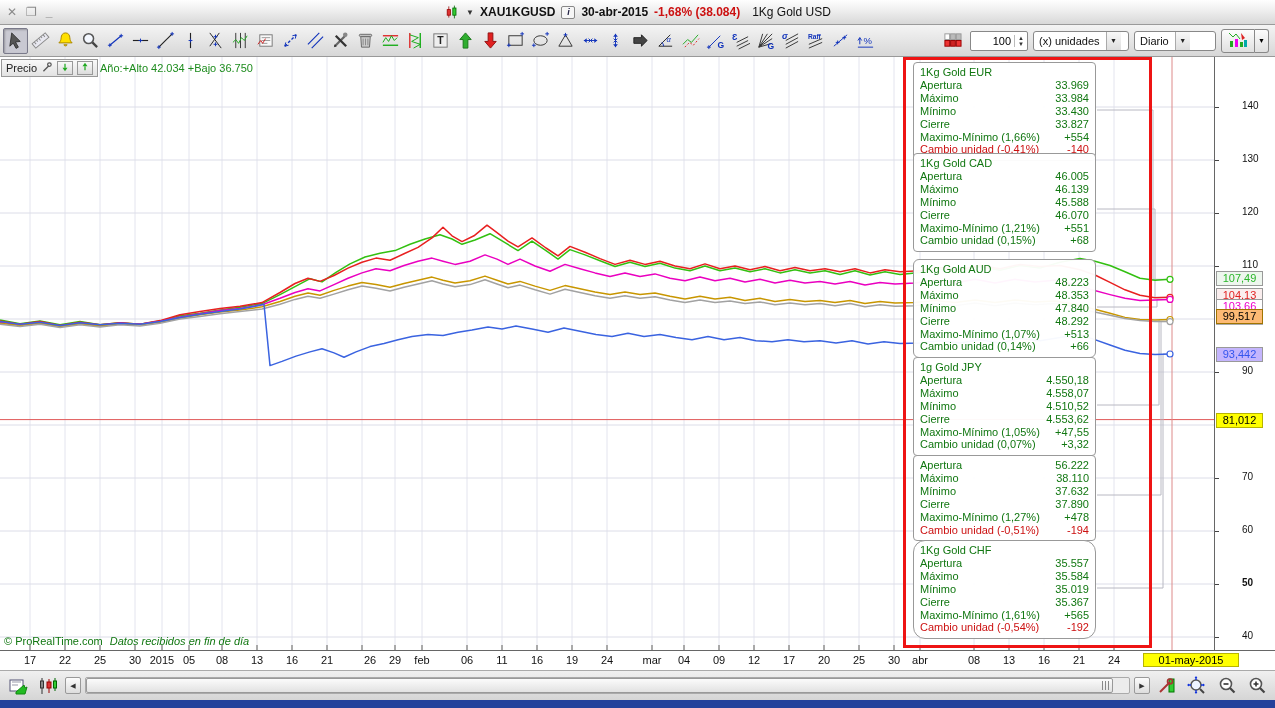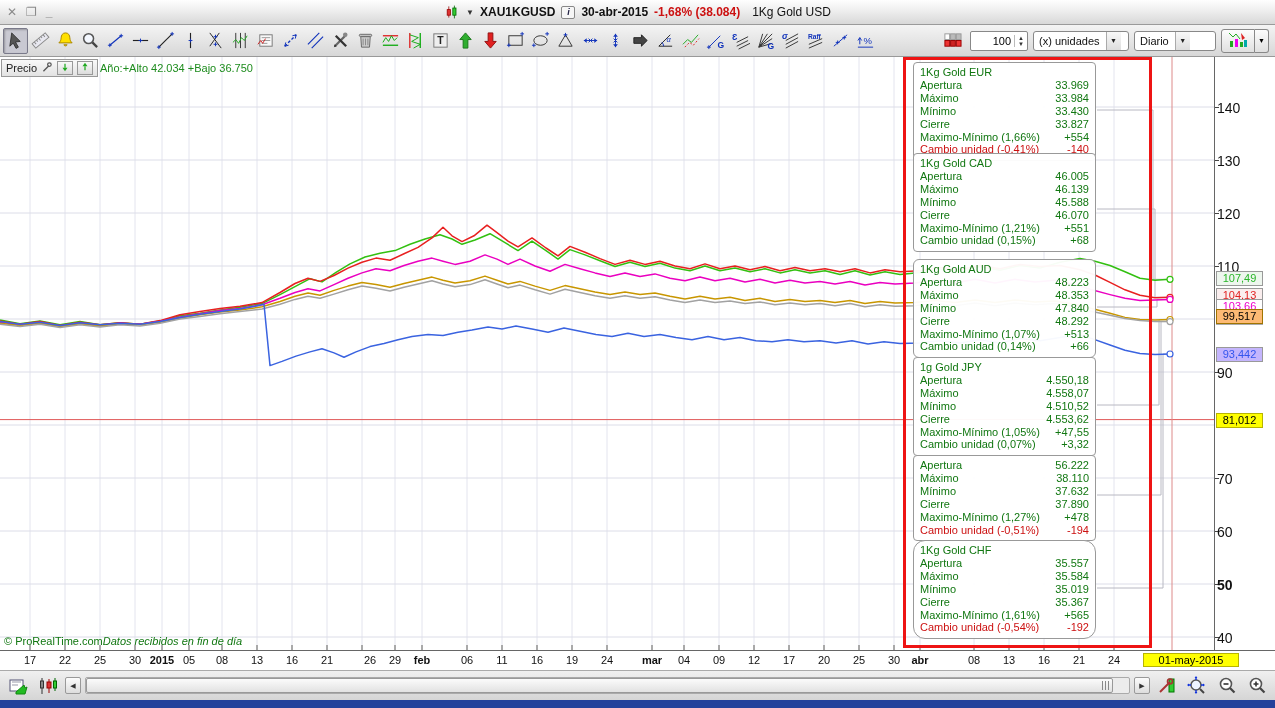--- a/index.html
+++ b/index.html
@@ -30,39 +30,39 @@
 .select{height:20px;background:#fff;border:1px solid #888;border-radius:3px;display:flex;align-items:center;font-size:11px;color:#111;padding-left:5px}
 .sel-caret{width:15px;height:18px;display:flex;align-items:center;justify-content:center;font-size:7px;color:#222;background:linear-gradient(#f8f8f8,#ddd);border-left:1px solid #aaa;margin-left:6px}
 .ctbtn{width:34px;height:24px;border:1px solid #888;border-radius:3px 0 0 3px;background:linear-gradient(#fcfcfc,#e0e0e0);display:flex;align-items:center;justify-content:center}
 .ctbtn svg{width:24px;height:20px}
 .ctcaret{width:14px;height:24px;border:1px solid #888;border-left:none;border-radius:0 3px 3px 0;background:linear-gradient(#fcfcfc,#e0e0e0);display:flex;align-items:center;justify-content:center;font-size:7px}
 
 .chart{position:relative;height:613px;background:#fff;flex:none;overflow:hidden}
 #plot{position:absolute;left:0;top:0}
 .yaxis{position:absolute;left:1214px;top:0;width:61px;height:593px;border-left:1px solid #666;background:#fff}
 .ydash{position:absolute;left:0;width:4px;height:1px;background:#444}
-.ylab{position:absolute;left:2px;font-size:14px;color:#111}
+.ylab{position:absolute;left:27px;font-size:10px;color:#111}
 .ylab.b{font-weight:bold}
 .xaxis{position:absolute;left:0;top:593px;width:1275px;height:20px;border-top:1px solid #666;background:#fff}
 .xlab{position:absolute;top:3px;width:36px;text-align:center;font-size:11px;color:#111}
-.xlab.b{font-weight:bold}
+.xlab.b{font-weight:normal}
 .xdate{position:absolute;top:2px;width:96px;text-align:center;font-size:11px;color:#000;background:#ffff00;border:1px solid #b8b400}
 .precio-bar{position:absolute;left:1px;top:2px;height:18px;display:flex;align-items:center;gap:4px;background:linear-gradient(#f9f9f9,#e2e2e2);border:1px solid #999;padding:0 4px;font-size:11px;color:#222;z-index:5}
 .precio-bar svg{width:12px;height:12px}
 .mini-btn{width:16px;height:14px;border:1px solid #999;background:linear-gradient(#fafafa,#dcdcdc);display:inline-flex;align-items:center;justify-content:center}
 .mini-btn svg{width:10px;height:10px}
 .year-stats{position:absolute;left:100px;top:5px;font-size:11px;color:#1e8c1e;z-index:5}
 .panel{position:absolute;left:913px;width:183px;background:rgba(255,255,255,.96);border:1px solid #999;border-radius:4px;padding:3px 6px 4px;font-size:11px;line-height:12.9px;color:#117711;z-index:10}
 .p-row{display:flex;justify-content:space-between}
 .p-row .pv{text-align:left}
 .p-row.neg{color:#cc1111}
 .red-rect{position:absolute;left:903px;top:0;width:249px;height:591px;border:3px solid #ee1414;pointer-events:none;z-index:40}
 .plabel{position:absolute;left:1216px;min-width:47px;height:15px;font-size:11px;line-height:13px;text-align:center;border:1px solid;padding:0 2px;z-index:20;background:#fff}
 .copyright{position:absolute;left:4px;top:578px;font-size:11px;color:#117711;z-index:5}
-.copyright .it{font-style:italic;}
+.copyright .it{font-style:italic;margin-left:7px}
 
 .bottombar{height:30px;background:linear-gradient(#f0f0f0,#d5d5d5);border-top:1px solid #aaa;display:flex;align-items:center;padding:0 5px;gap:4px;flex:none}
 .bbi{width:26px;height:24px;display:inline-flex;align-items:center;justify-content:center;position:relative}
 .bbi svg{width:20px;height:20px}
 .sb-btn{width:16px;height:17px;border:1px solid #999;background:linear-gradient(#fcfcfc,#ddd);font-size:7px;display:inline-flex;align-items:center;justify-content:center;color:#333;border-radius:2px}
 .sb-track{flex:1;height:17px;border:1px solid #aaa;background:#ececec;position:relative;border-radius:2px}
 .sb-thumb{position:absolute;left:0;top:0;height:15px;width:98.5%;background:linear-gradient(#fbfbfb,#e2e2e2);border:1px solid #999;border-radius:2px;display:flex;align-items:center;justify-content:flex-end}
 .grip{display:flex;gap:2px;margin-right:3px;height:9px}
 .grip i{width:1px;background:#888;display:block}
 .navy{height:8px;background:#24419b;flex:none}

